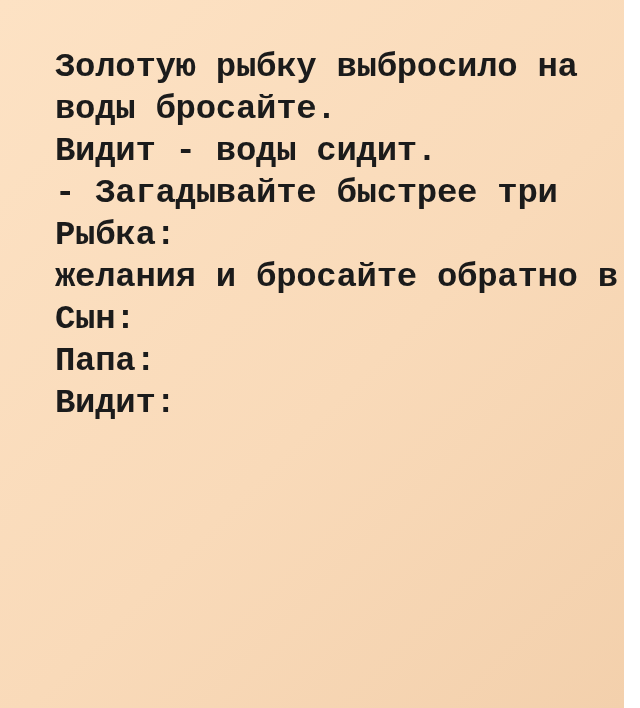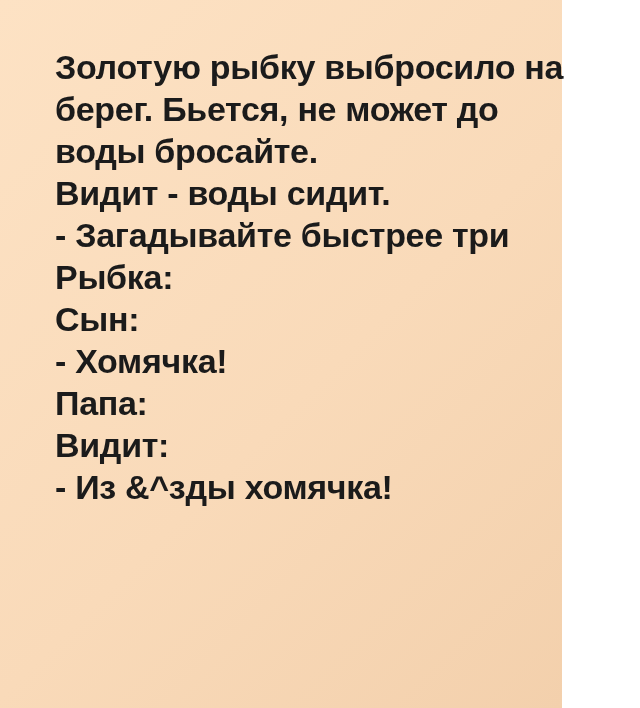--- a/index.html
+++ b/index.html
@@ -6,47 +6,46 @@
     margin: 0;
     padding: 0;
   }
   body {
     width: 640px;
     height: 708px;
     overflow: hidden;
     font-family: "Liberation Sans", sans-serif;
   }
   .meme-card {
-    width: 562px;
+    width: 624px;
     height: 708px;
     box-sizing: border-box;
     padding: 46px 28px 0 55px;
     background: linear-gradient(135deg, #fde2c4 0%, #f9dab9 55%, #f3d0ac 100%);
+    font-family: Liberation Mono, monospace;
   }
   .joke-text {
     color: #1b1b1b;
     font-weight: 700;
     font-size: 34px;
     line-height: 42px;
     letter-spacing: -0.3px;
   }
   .joke-line {
     white-space: nowrap;
   }
 </style>
 </head>
 <body>
 
 <div class="meme-card">
   <div class="joke-text">
     <div class="joke-line">Золотую рыбку выбросило на</div>
-    <div class="joke-line">берег. Бьется, не может до</div>
     <div class="joke-line">воды бросайте.</div>
     <div class="joke-line">Видит - воды сидит.</div>
     <div class="joke-line">- Загадывайте быстрее три</div>
     <div class="joke-line">Рыбка:</div>
+    <div class="joke-line">желания и бросайте обратно в</div>
     <div class="joke-line">Сын:</div>
-    <div class="joke-line">- Хомячка!</div>
     <div class="joke-line">Папа:</div>
     <div class="joke-line">Видит:</div>
-    <div class="joke-line">- Из &amp;^зды хомячка!</div>
   </div>
 </div>
 
 </body></html>

